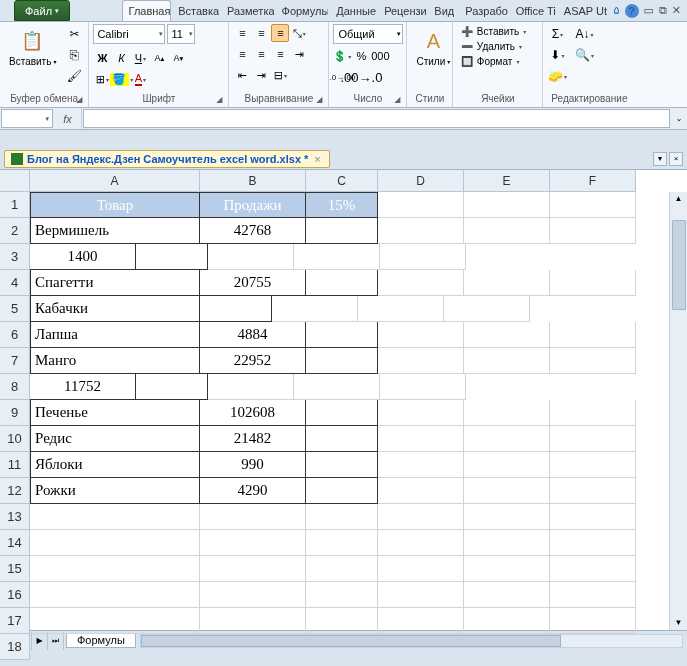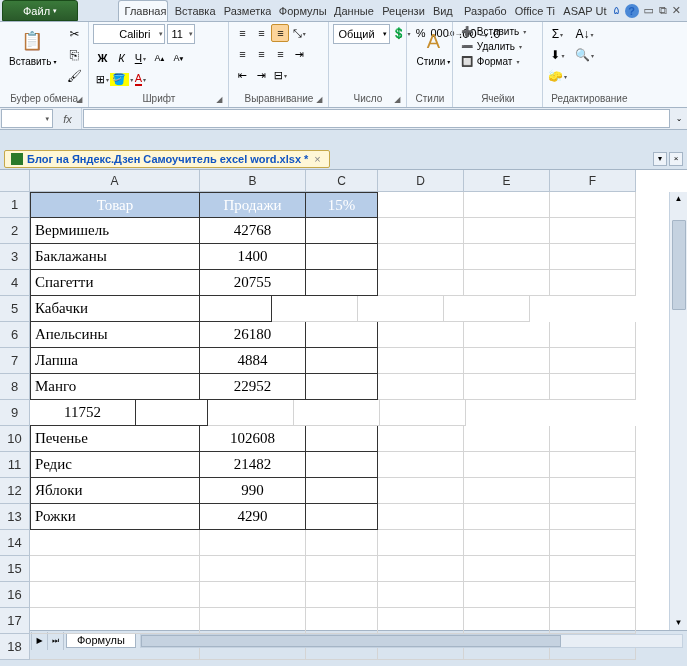--- a/index.html
+++ b/index.html
@@ -1,20 +1,20 @@
 <!DOCTYPE html>
 <html><head>
 <meta charset="utf-8">
 <style>
 * { box-sizing: border-box; margin: 0; padding: 0; }
 body { font-family: "Segoe UI", Tahoma, sans-serif; font-size: 11px; background: #d9e4ef; width: 687px; height: 666px; overflow: hidden; }
 
 
 .ribbon-tabs { display: flex; align-items: stretch; background: #dce6f1; border-bottom: 1px solid #a5b5c6; height: 22px; }
-.file-tab { background: #2a5a2a; background: linear-gradient(#3a7a3a,#2a5a2a); color: #fff; padding: 3px 20px; font-size: 11px; border: 1px solid #1a4a1a; border-radius: 3px 3px 0 0; margin: 0 2px; display: flex; align-items: center; cursor: pointer; }
+.file-tab { background: #2a5a2a; background: linear-gradient(#3a7a3a,#2a5a2a); color: #fff; padding: 3px 10px; font-size: 11px; border: 1px solid #1a4a1a; border-radius: 3px 3px 0 0; margin: 0 14px; display: flex; align-items: center; cursor: pointer; }
 .file-tab .arrow { font-size: 7px; margin-left: 3px; }
 .tab { padding: 3px 6px; border: 1px solid transparent; border-bottom: none; font-size: 11px; cursor: pointer; color: #333; display: flex; align-items: center; white-space: nowrap; overflow: hidden; }
 .tab.active { background: #f5f9fd; border-color: #a5b5c6; border-radius: 3px 3px 0 0; margin-left: 38px; }
 .tab-spacer { flex: 1; }
 .tab-right { display: flex; align-items: center; gap: 5px; padding: 0 6px; }
 .tab-right span { color: #1f5fbf; font-size: 11px; cursor: pointer; }
 .help-circle { width: 14px; height: 14px; border-radius: 50%; background: #4a88d6; color: #fff; display: inline-flex; align-items: center; justify-content: center; font-size: 9px; font-weight: bold; }
 
 .ribbon-body { background: #f5f9fd; border-bottom: 1px solid #a5b5c6; display: flex; height: 86px; }
 .ribbon-group { border-right: 1px solid #c5d2e0; padding: 2px 4px; display: flex; flex-direction: column; }
@@ -26,21 +26,21 @@
 .big-btn .icon { width: 28px; height: 28px; display: flex; align-items: center; justify-content: center; font-size: 18px; }
 .big-btn .lbl { font-size: 10px; margin-top: 1px; display: flex; align-items: center; gap: 2px; }
 .big-btn .lbl .dd { font-size: 6px; }
 
 .mini-col { display: flex; flex-direction: column; gap: 1px; }
 .mini-btn { width: 20px; height: 20px; display: flex; align-items: center; justify-content: center; cursor: pointer; border: 1px solid transparent; border-radius: 2px; font-size: 12px; }
 
 .font-row { display: flex; gap: 2px; margin-bottom: 2px; align-items: center; }
 .font-select { height: 20px; border: 1px solid #a5b5c6; background: #fff; font-size: 11px; padding: 0 14px 0 3px; position: relative; display: flex; align-items: center; cursor: pointer; }
 .font-select .dd { position: absolute; right: 2px; font-size: 7px; color: #555; }
-.font-name { width: 72px; justify-content: flex-end; }
+.font-name { width: 72px; }
 .font-size { width: 28px; }
 
 .btn-grid { display: flex; gap: 1px; }
 .sq-btn { width: 18px; height: 18px; border: 1px solid transparent; display: flex; align-items: center; justify-content: center; cursor: pointer; font-size: 11px; border-radius: 2px; }
 .sq-btn.active { background: #fcd49a; border-color: #c88f2e; }
 .ddarrow { font-size: 6px; margin-left: 1px; color: #555; }
 
 .combo { height: 20px; border: 1px solid #a5b5c6; background: #fff; display: flex; align-items: center; padding: 0 14px 0 4px; position: relative; font-size: 11px; cursor: pointer; }
 .combo .dd { position: absolute; right: 2px; font-size: 7px; }
 
@@ -215,21 +215,21 @@
       <div class="btn-grid">
         <div class="sq-btn">⇤</div>
         <div class="sq-btn">⇥</div>
         <div class="sq-btn">⊟<span class="ddarrow">▾</span></div>
       </div>
     </div>
     <div class="group-label"><span>Выравнивание</span><span class="launcher">◢</span></div>
   </div>
 
   <div class="ribbon-group" style="width:78px">
-    <div class="group-content" style="flex-direction:row">
+    <div class="group-content" style="flex-direction:column">
       <div class="combo" style="width:70px">
           <span>Общий</span>
           <span class="dd">▾</span>
         </div>
       <div class="btn-grid">
         <div class="sq-btn">💲<span class="ddarrow">▾</span></div>
         <div class="sq-btn">%</div>
         <div class="sq-btn">000</div>
       </div>
       <div class="btn-grid">
@@ -362,45 +362,36 @@
           </div>
           <div class="grid-row">
             <div class="cell col-A bordered bordered-left">Вермишель</div>
             <div class="cell col-B bordered center">42768</div>
             <div class="cell col-C bordered"></div>
             <div class="cell col-D"></div>
             <div class="cell col-E"></div>
             <div class="cell col-F"></div>
           </div>
           <div class="grid-row">
-            <div class="cell col-A bordered bordered-left">Баклажаны</div>
             <div class="cell col-B bordered center">1400</div>
             <div class="cell col-C bordered"></div>
             <div class="cell col-D"></div>
             <div class="cell col-E"></div>
             <div class="cell col-F"></div>
           </div>
           <div class="grid-row">
             <div class="cell col-A bordered bordered-left">Спагетти</div>
             <div class="cell col-B bordered center">20755</div>
             <div class="cell col-C bordered"></div>
             <div class="cell col-D"></div>
             <div class="cell col-E"></div>
             <div class="cell col-F"></div>
           </div>
           <div class="grid-row">
             <div class="cell col-A bordered bordered-left">Кабачки</div>
-            <div class="cell col-C bordered"></div>
-            <div class="cell col-D"></div>
-            <div class="cell col-E"></div>
-            <div class="cell col-F"></div>
-          </div>
-          <div class="grid-row">
-            <div class="cell col-A bordered bordered-left">Апельсины</div>
-            <div class="cell col-B bordered center">26180</div>
             <div class="cell col-C bordered"></div>
             <div class="cell col-D"></div>
             <div class="cell col-E"></div>
             <div class="cell col-F"></div>
           </div>
           <div class="grid-row">
             <div class="cell col-A bordered bordered-left">Лапша</div>
             <div class="cell col-B bordered center">4884</div>
             <div class="cell col-C bordered"></div>
             <div class="cell col-D"></div>

